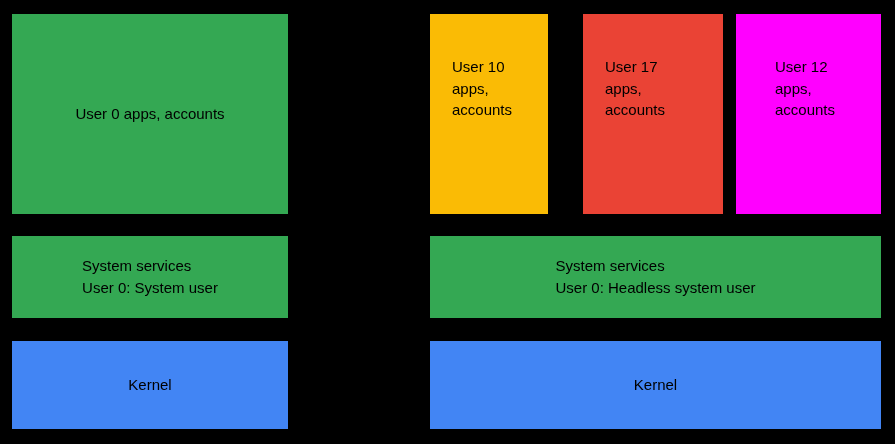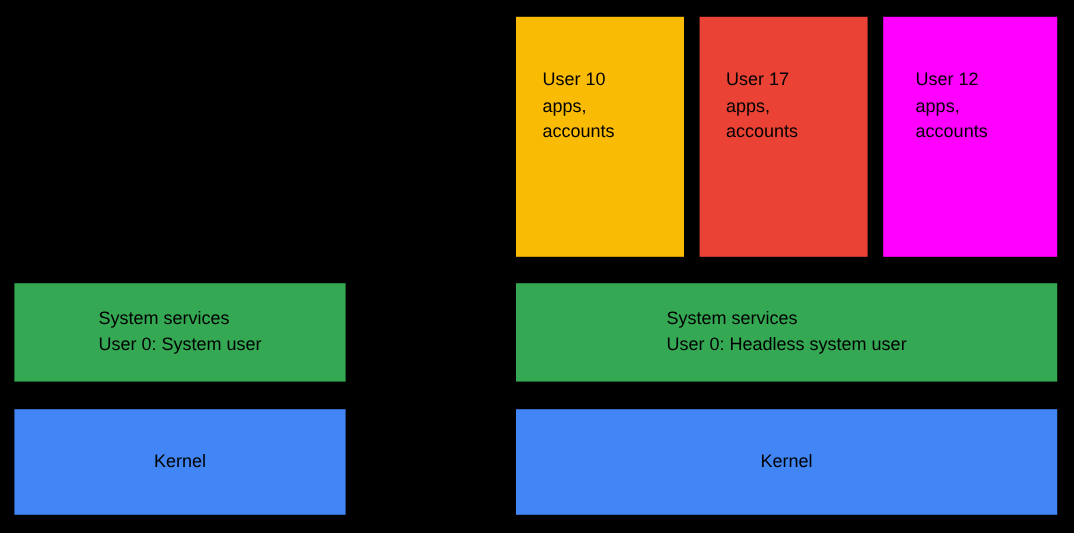--- a/index.html
+++ b/index.html
@@ -49,37 +49,37 @@
     width: 276px; height: 88px;
     background: #4285F4;
     display: flex;
     align-items: center;
     justify-content: center;
     text-align: center;
   }
   
   .b-user10 {
     left: 430px; top: 14px;
-    width: 140px; height: 200px;
+    width: 118px; height: 200px;
     background: #FABB05;
     padding: 20px 0 0 22px;
     text-align: left;
   }
   .b-user11 {
     left: 583px; top: 14px;
     width: 140px; height: 200px;
     background: #EA4335;
     padding: 20px 0 0 22px;
     text-align: left;
   }
   .b-user12 {
     left: 736px; top: 14px;
     width: 145px; height: 200px;
     background: #FF00FF;
-    padding: 20px 0 0 27px;
+    padding: 20px 0 0 39px;
     text-align: left;
   }
   .b-right-services {
     left: 430px; top: 236px;
     width: 451px; height: 82px;
     background: #34A853;
     display: flex;
     align-items: center;
     justify-content: center;
     text-align: left;
@@ -96,20 +96,23 @@
   .label {
     display: block;
     white-space: pre-line;
   }
 </style>
 </head>
 <body>
 
 <div id="canvas">
 
+  <div class="box b-left-apps">
+    <span class="label">User 0 apps, accounts</span>
+  </div>
 
   <div class="box b-left-services">
     <span class="label">System services
 User 0: System user</span>
   </div>
 
   <div class="box b-left-kernel">
     <span class="label">Kernel</span>
   </div>
 

